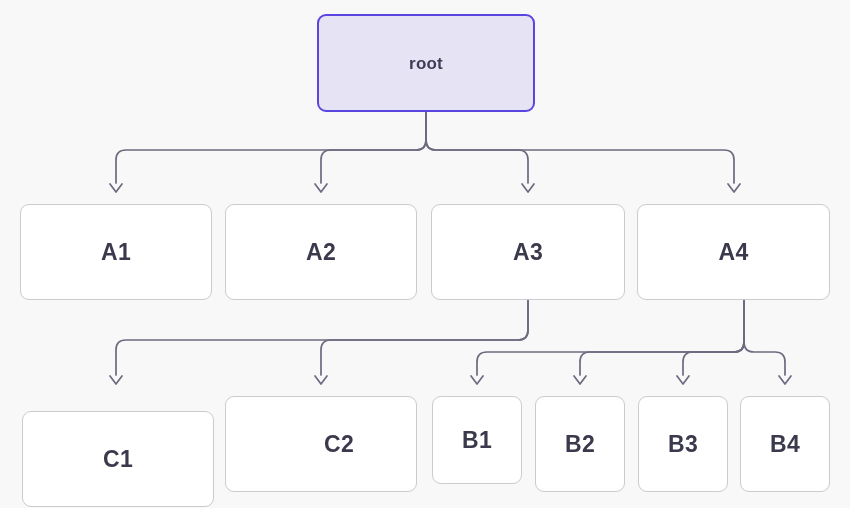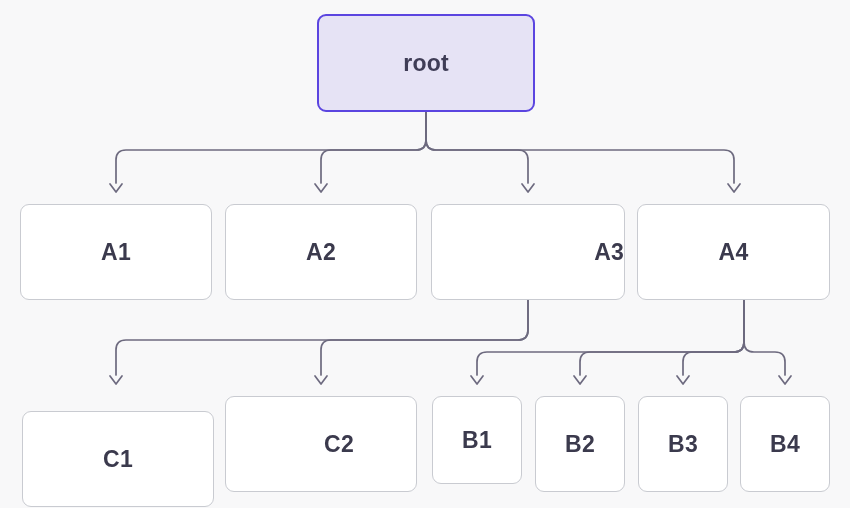--- a/index.html
+++ b/index.html
@@ -47,21 +47,21 @@
     font-family: "Liberation Sans", sans-serif;
     font-size: 23px;
     font-weight: bold;
     color: #3b3a4d;
     letter-spacing: 0.2px;
     line-height: 1;
     user-select: none;
   }
   .node.root-node .node-label {
     color: #3f3d56;
-    font-size: 23px;
+    font-size: 17px;
   }
   .edge-path {
     fill: none;
     stroke: #6d6a7f;
     stroke-width: 1.7;
     stroke-linecap: round;
     stroke-linejoin: round;
   }
   .arrow-head {
     fill: none;
@@ -102,21 +102,21 @@
   <div id="node-layer">
       <div class="node root-node" style="left: 317px; top: 14px; width: 218px; height: 98px;">
         <span class="node-label">root</span>
       </div>
       <div class="node" style="left: 20px; top: 204px; width: 192px; height: 96px;">
         <span class="node-label">A1</span>
       </div>
       <div class="node" style="left: 225px; top: 204px; width: 192px; height: 96px;">
         <span class="node-label">A2</span>
       </div>
-      <div class="node" style="left: 431px; top: 204px; width: 194px; height: 96px; justify-content: flex-end;">
+      <div class="node" style="left: 431px; top: 204px; width: 194px; height: 96px;">
         <span class="node-label">A3</span>
       </div>
       <div class="node" style="left: 637px; top: 204px; width: 193px; height: 96px; align-items: center;">
         <span class="node-label">A4</span>
       </div>
       <div class="node" style="left: 22px; top: 396px; width: 192px; height: 96px; margin-top: 15px;">
         <span class="node-label">C1</span>
       </div>
       <div class="node" style="left: 225px; top: 396px; width: 192px; height: 96px; padding-left: 36px;">
         <span class="node-label">C2</span>

